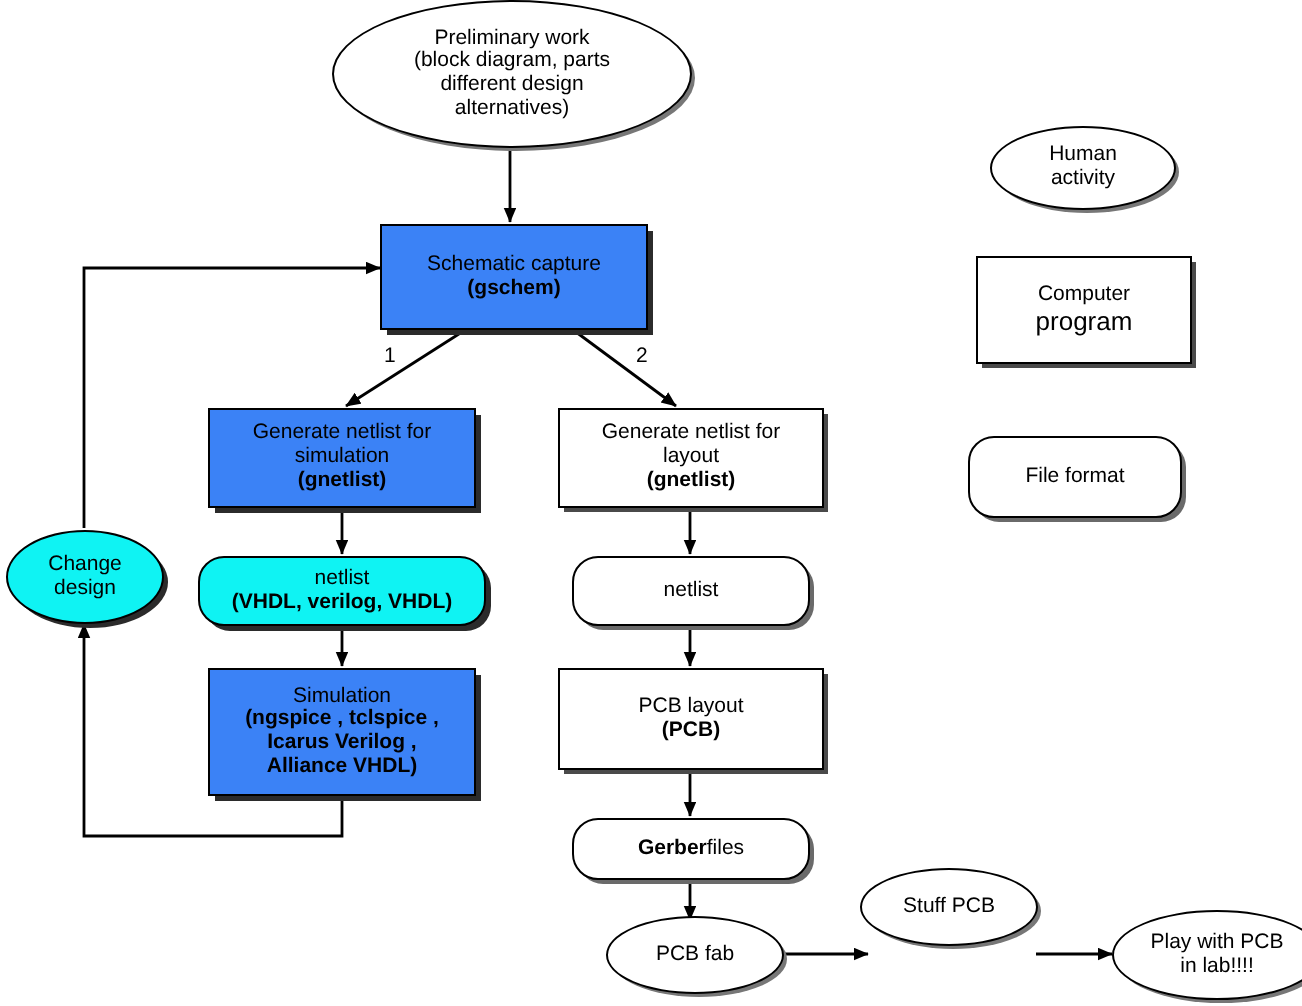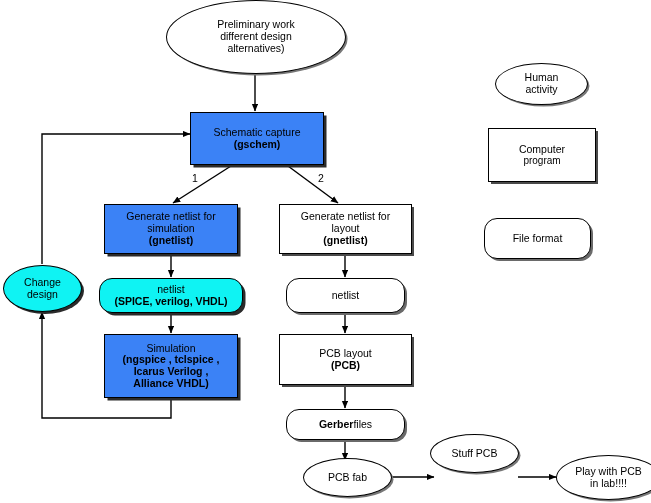--- a/index.html
+++ b/index.html
@@ -81,21 +81,21 @@
   }
   .ellipse.plain-shadow {
     box-shadow: 2px 2px 0 -0.5px #777;
   }
   .b { font-weight: bold; }
   .lbl-num {
     position: absolute;
     font-size: 10.5px;
     color: #000;
   }
-  .small-sub { font-size: 10px; }
+  .small-sub { font-size: 13px; }
 </style>
 </head>
 <body>
 
 <div id="canvas">
 
   <svg class="wires" viewBox="0 0 651 503" xmlns="http://www.w3.org/2000/svg">
     <defs>
       <marker id="arrow" markerWidth="9" markerHeight="9" refX="7.2" refY="3.2" orient="auto" markerUnits="userSpaceOnUse">
         <path d="M0,0 L7.6,3.2 L0,6.4 z" fill="#000"></path>
@@ -125,20 +125,21 @@
     <line x1="345" y1="440" x2="345" y2="460" stroke="#000" stroke-width="1.4" marker-end="url(#arrow)"></line>
 
     <line x1="392" y1="477" x2="434" y2="477" stroke="#000" stroke-width="1.4" marker-end="url(#arrow)"></line>
 
     <line x1="518" y1="477" x2="556" y2="477" stroke="#000" stroke-width="1.4" marker-end="url(#arrow)"></line>
   </svg>
 
   <div class="node ellipse plain-shadow" style="left:166px; top:0px; width:180px; height:74px;">
     <div class="inner">
       <div>Preliminary work</div>
+      <div>(block diagram, parts</div>
       <div>different design</div>
       <div>alternatives)</div>
     </div>
   </div>
 
   <div class="node rect cyan" style="left:190px; top:112px; width:134px; height:53px;">
     <div class="inner">
       <div>Schematic capture</div>
       <div class="b">(gschem)</div>
     </div>
@@ -160,21 +161,21 @@
       <div>Generate netlist for</div>
       <div>layout</div>
       <div class="b">(gnetlist)</div>
     </div>
   </div>
 
   <div class="node rounded cyan" style="left:99px; top:278px; width:144px; height:35px;">
     <div class="inner">
       <div>netlist</div>
       <div>
-        <span class="b">(SPICE</span><span class="b">, verilog</span><span class="b">, VHDL)</span>
+        <span class="b">(VHDL</span><span class="b">, verilog</span><span class="b">, VHDL)</span>
       </div>
     </div>
   </div>
 
   <div class="node rounded plain-shadow" style="left:286px; top:278px; width:119px; height:35px;">
     <div class="inner">
       <div>netlist</div>
     </div>
   </div>
 

